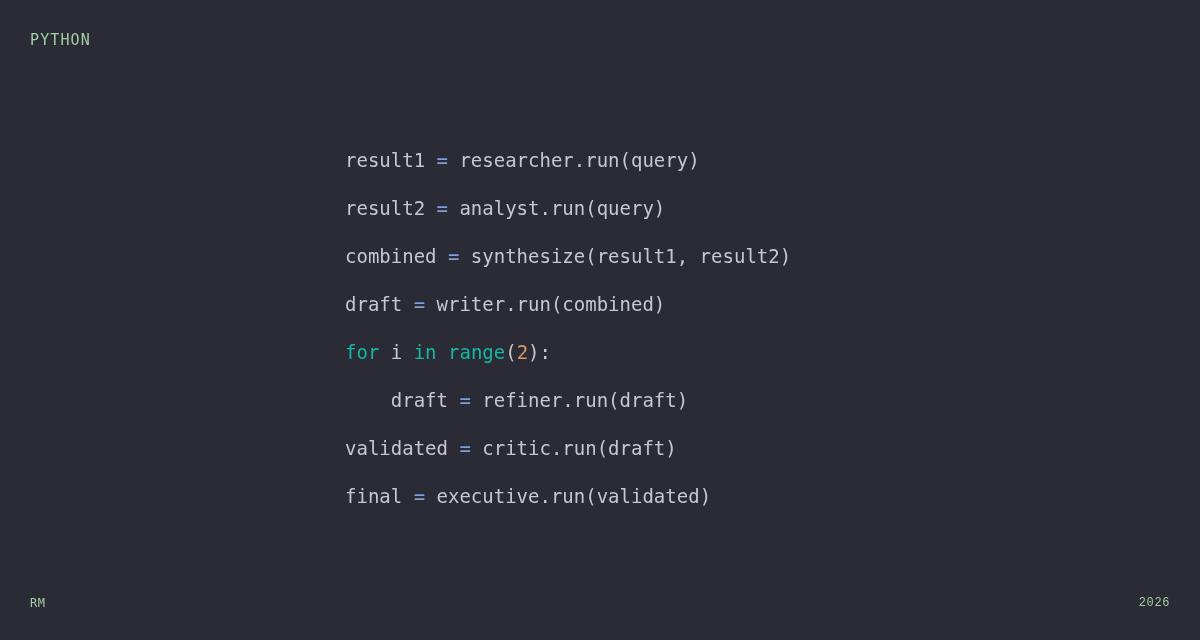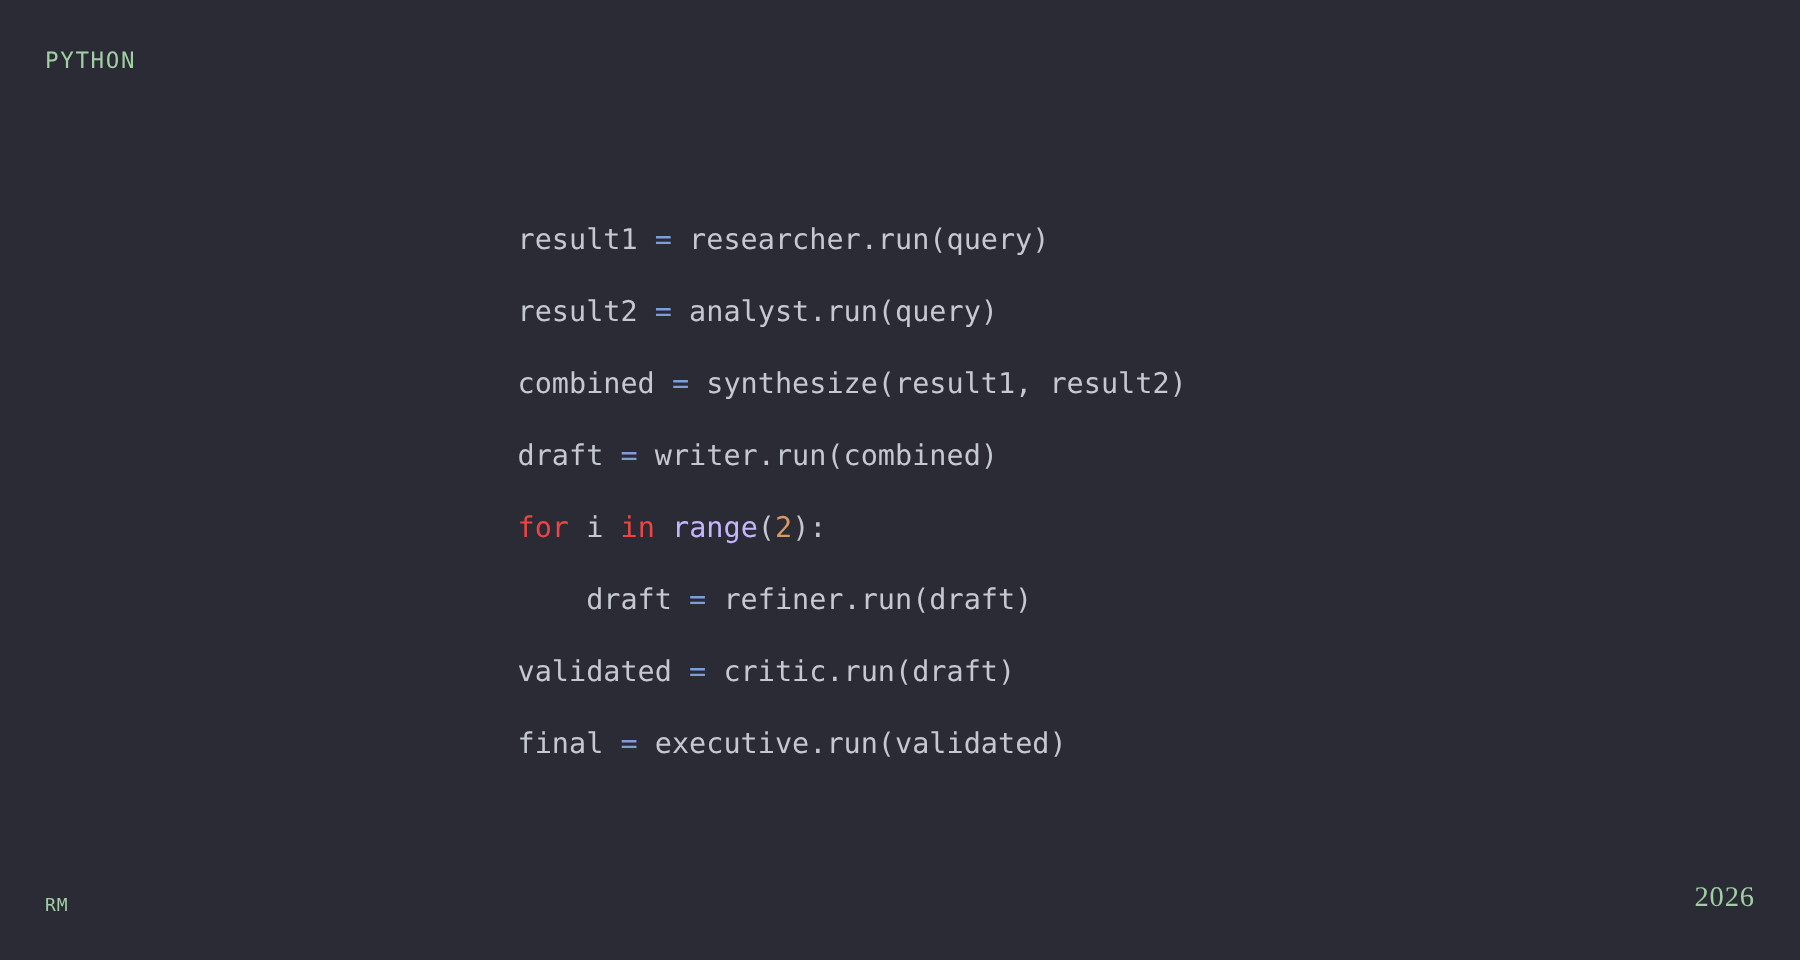--- a/index.html
+++ b/index.html
@@ -39,41 +39,41 @@
     line-height: 48px;
     white-space: pre;
     color: #c5c8d1;
   }
   .code-line {
     white-space: pre;
     height: 48px;
   }
   .tok-plain  { color: #c5c8d1; }
   .tok-op     { color: #7f9cdb; }
-  .tok-kw     { color: #ef4444; }
-  .tok-fn     { color: #c4b5fd; }
+  .tok-kw     { color: #14b8a6; }
+  .tok-fn     { color: #14b8a6; }
   .tok-num    { color: #d59a66; }
   .tok-punct  { color: #c5c8d1; }
 
   #footer-left {
     position: absolute;
     left: 30px;
     bottom: 30px;
     font-family: "DejaVu Sans Mono", monospace;
     font-size: 12px;
     letter-spacing: 0.6px;
     color: #a0cfa3;
     white-space: pre;
   }
   #footer-right {
     position: absolute;
     right: 30px;
     bottom: 30px;
-    font-family: Liberation Serif, serif;
-    font-size: 19px;
+    font-family: Liberation Mono, monospace;
+    font-size: 12px;
     letter-spacing: 0.6px;
     color: #a0cfa3;
     white-space: pre;
     text-align: right;
   }
 </style>
 </head>
 <body>
 
 <div id="slide">

